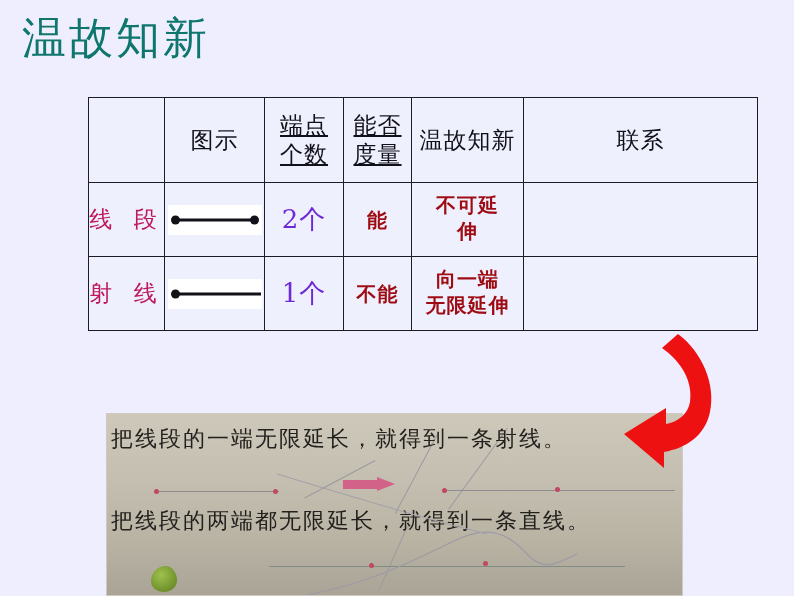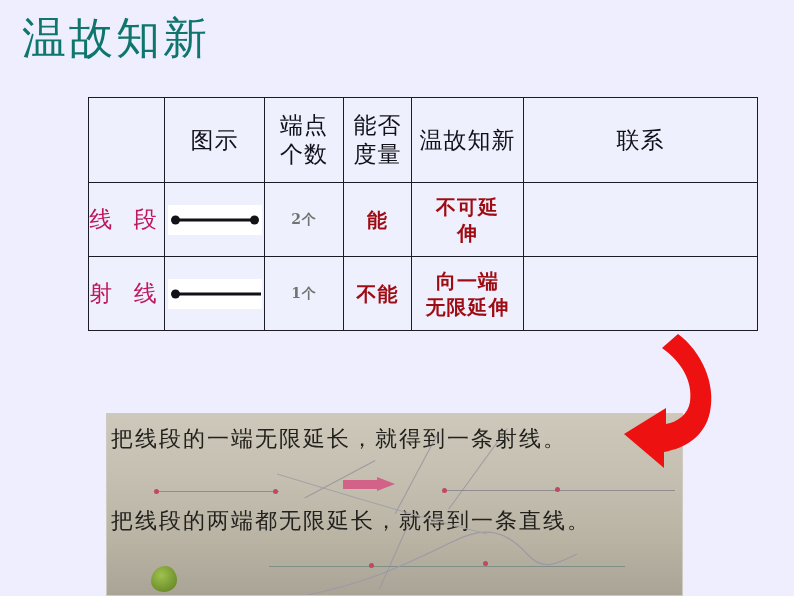--- a/index.html
+++ b/index.html
@@ -60,46 +60,46 @@
   .col-rel    { width: 234px; }
 
   .hdr-cell {
     height: 84px;
     font-family: "DejaVu Serif", "Liberation Serif", serif;
     font-size: 23px;
     line-height: 29px;
     color: #11111a;
     letter-spacing: 1px;
   }
-  .hdr-cell .two-line { display: block; }
+  .hdr-cell .two-line { display: block; text-decoration: underline; }
 
   .row-cell {
     height: 73px;
     font-family: "DejaVu Serif", "Liberation Serif", serif;
     font-size: 23px;
     color: #be185d;
     letter-spacing: 1px;
   }
   .name-cell {
     font-size: 23px;
     letter-spacing: 7px;
     padding-left: 4px;
   }
   .red-cell {
     color: #9e0b12;
     font-size: 20px;
     line-height: 26px;
     font-weight: bold;
     font-family: "DejaVu Serif", "Liberation Serif", serif;
   }
-  .red-cell .two-line { display: block; }
+  .red-cell .two-line { display: block; font-family: Liberation Mono, monospace; }
   .count-cell {
-    color: #737373;
-    font-size: 14px;
-    font-weight: bold;
+    color: #6d28d9;
+    font-size: 26px;
+    font-weight: normal;
   }
 
   
   .figbox {
     position: relative;
     width: 94px;
     height: 30px;
     margin: 0 auto;
     background: #ffffff;
   }

